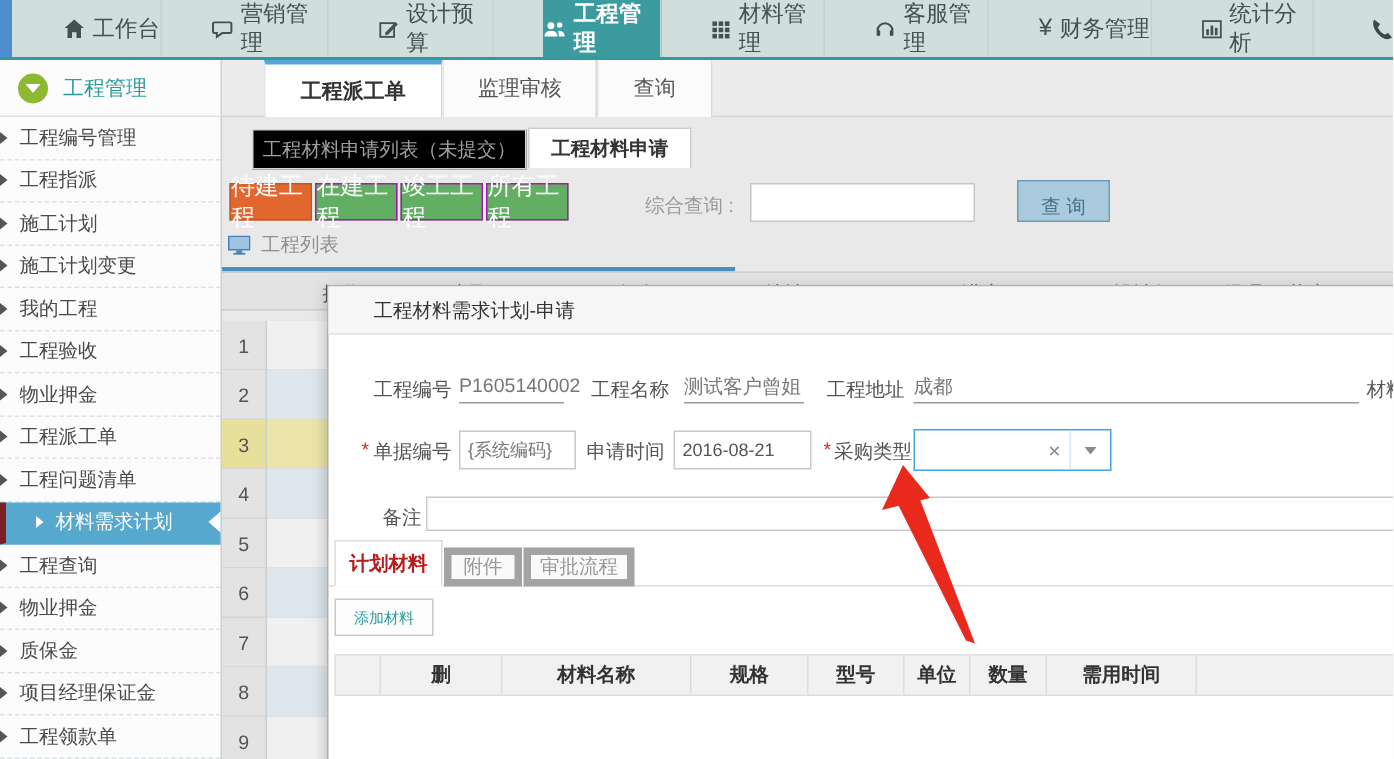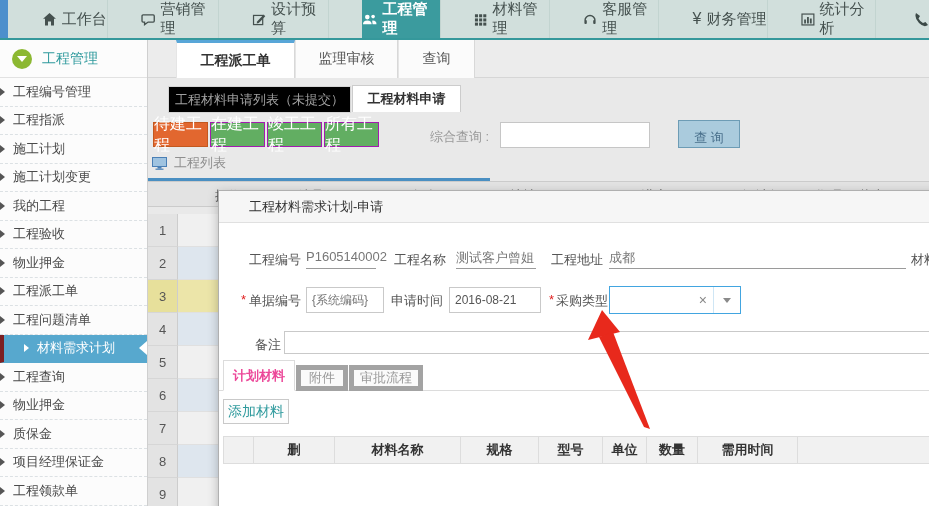--- a/index.html
+++ b/index.html
@@ -98,25 +98,25 @@
   .combo .val { flex:1; }
   .combo .clear { color:#888; font-size:14px; padding:0 6px; cursor:pointer; }
   .combo .sep { width:1px; height:26px; background:#cfe6f5; }
   .combo .caret { width:0; height:0; border-left:4px solid transparent; border-right:4px solid transparent;
            border-top:5px solid #8a8a8a; margin:0 9px; }
 
   .m-tabstrip { position:absolute; left:0; top:170px; width:840px; height:30px; border-bottom:1px solid #dcdcdc; }
   .m-tab { position:absolute; bottom:-1px; display:flex; align-items:center; justify-content:center;
            font-size:13px; cursor:pointer; }
   .m-tab.active { height:31px; background:#fff; border:1px solid #dcdcdc; border-bottom:1px solid #fff;
-           font-weight:bold; color:#ec4899; }
+           font-weight:bold; color:#b91c1c; }
   .m-tab.plain { height:26px; background:#fafafa; border:5px solid #a3a3a3; color:#999; }
 
   .add-btn { position:absolute; left:4px; top:208px; width:66px; height:25px; background:#fdfdfd;
-             border:1px solid #c9c9c9; color:#2f9a9d; font-size:14px; display:flex; align-items:center;
+             border:1px solid #c9c9c9; color:#2f9a9d; font-size:10px; display:flex; align-items:center;
              justify-content:center; cursor:pointer; }
 
   .m-table { position:absolute; left:4px; top:245px; width:727px; }
   .m-thead { display:flex; height:28px; background:#f1f1f1; border-top:1px solid #ddd; border-bottom:1px solid #ddd; }
   .m-th { display:flex; align-items:center; justify-content:center; font-weight:bold; color:#333;
           font-size:13px; border-right:1px solid #ddd; }
   .m-th:first-child { border-left:1px solid #ddd; }
   .m-tbody { height:90px; background:#fff; }
 
   .arrow-svg { position:absolute; left:570px; top:300px; z-index:30; pointer-events:none; }

